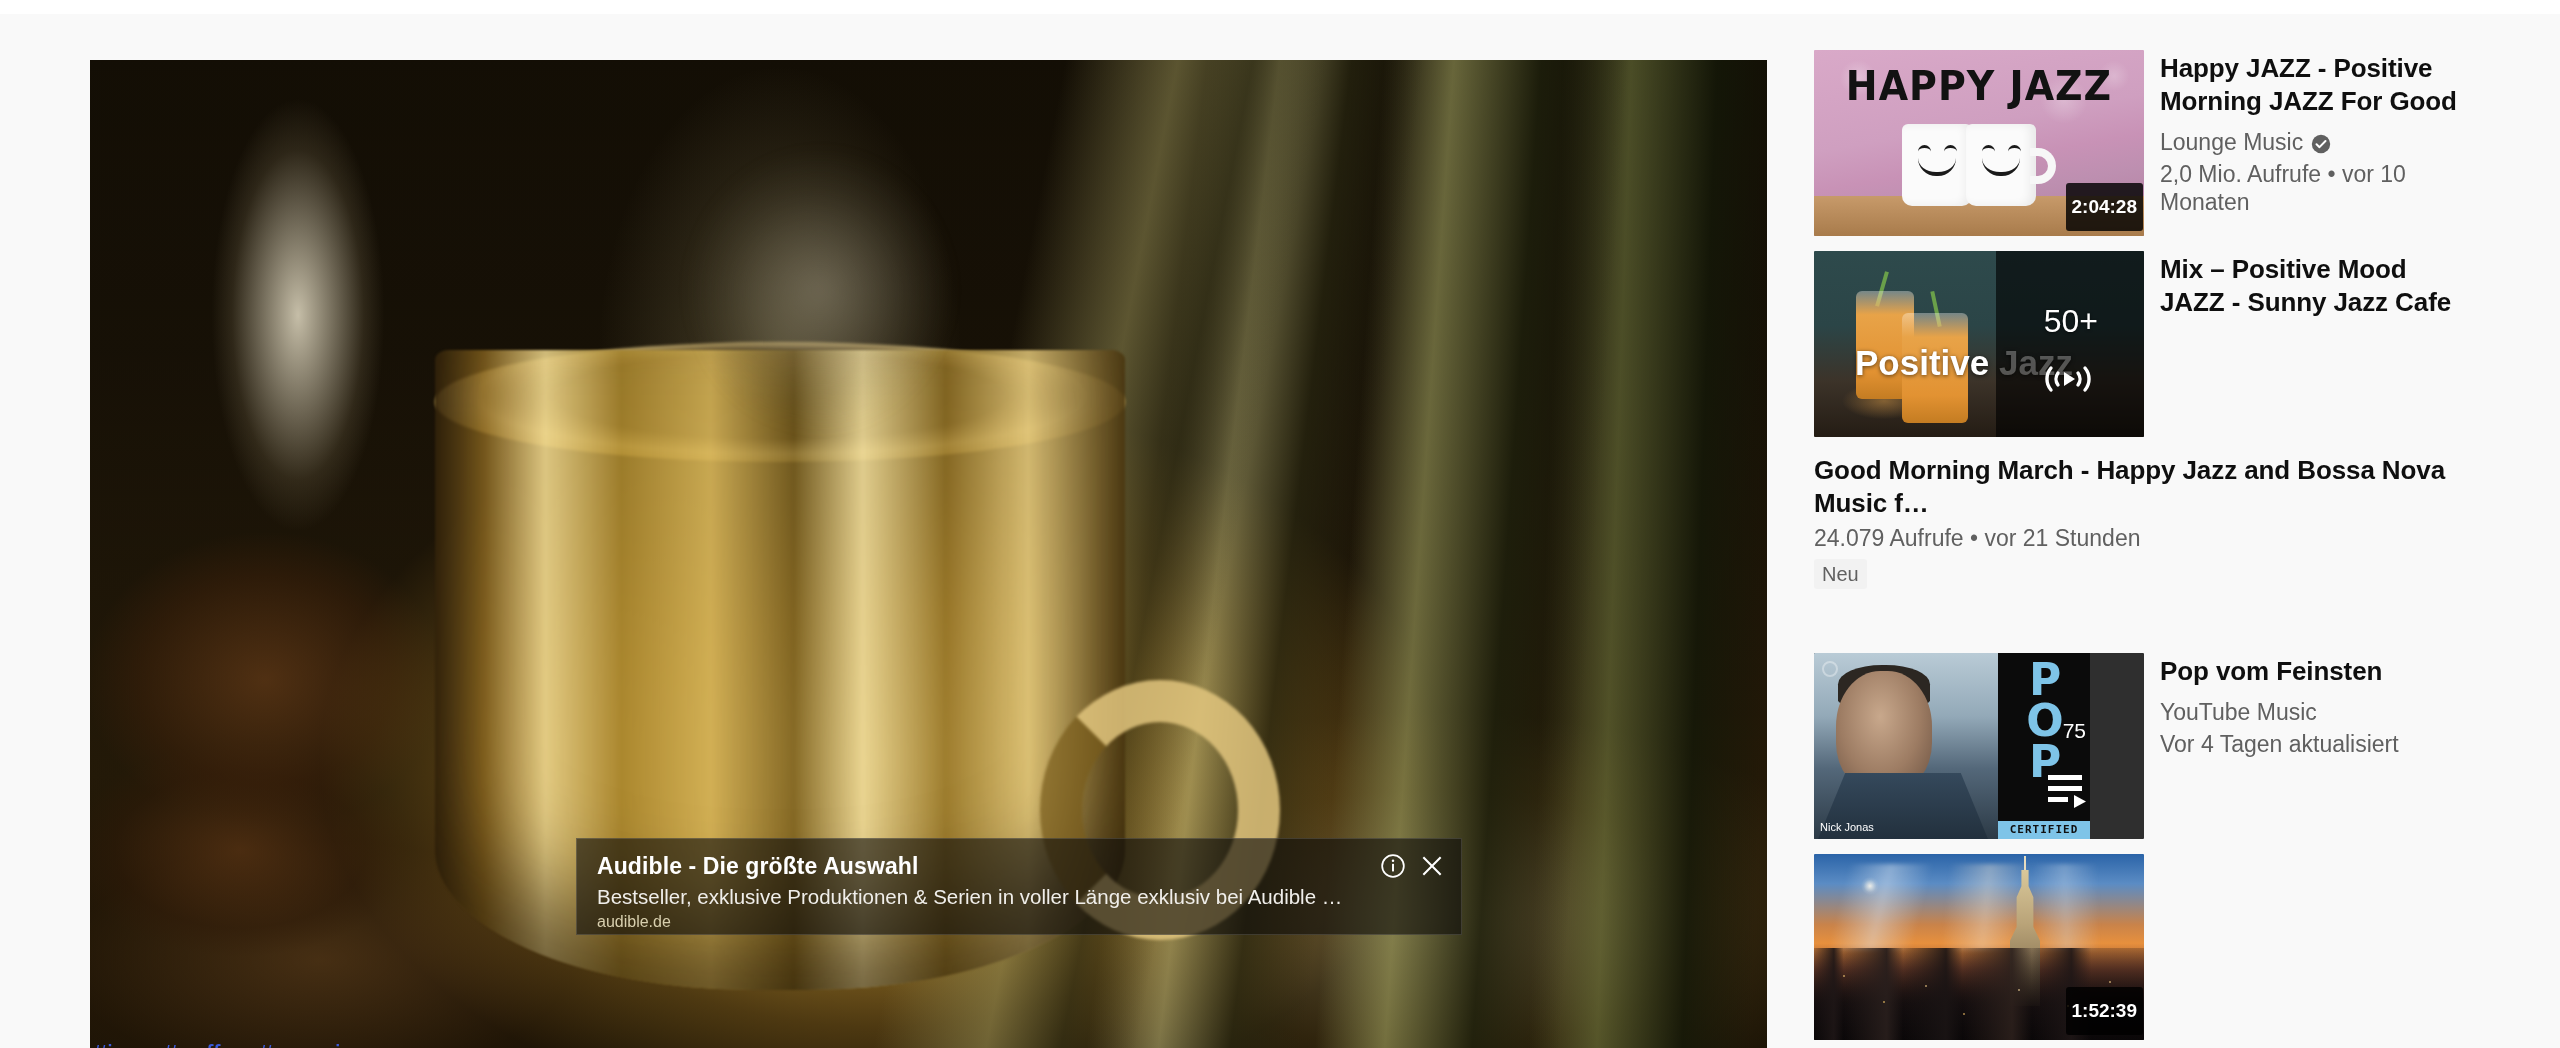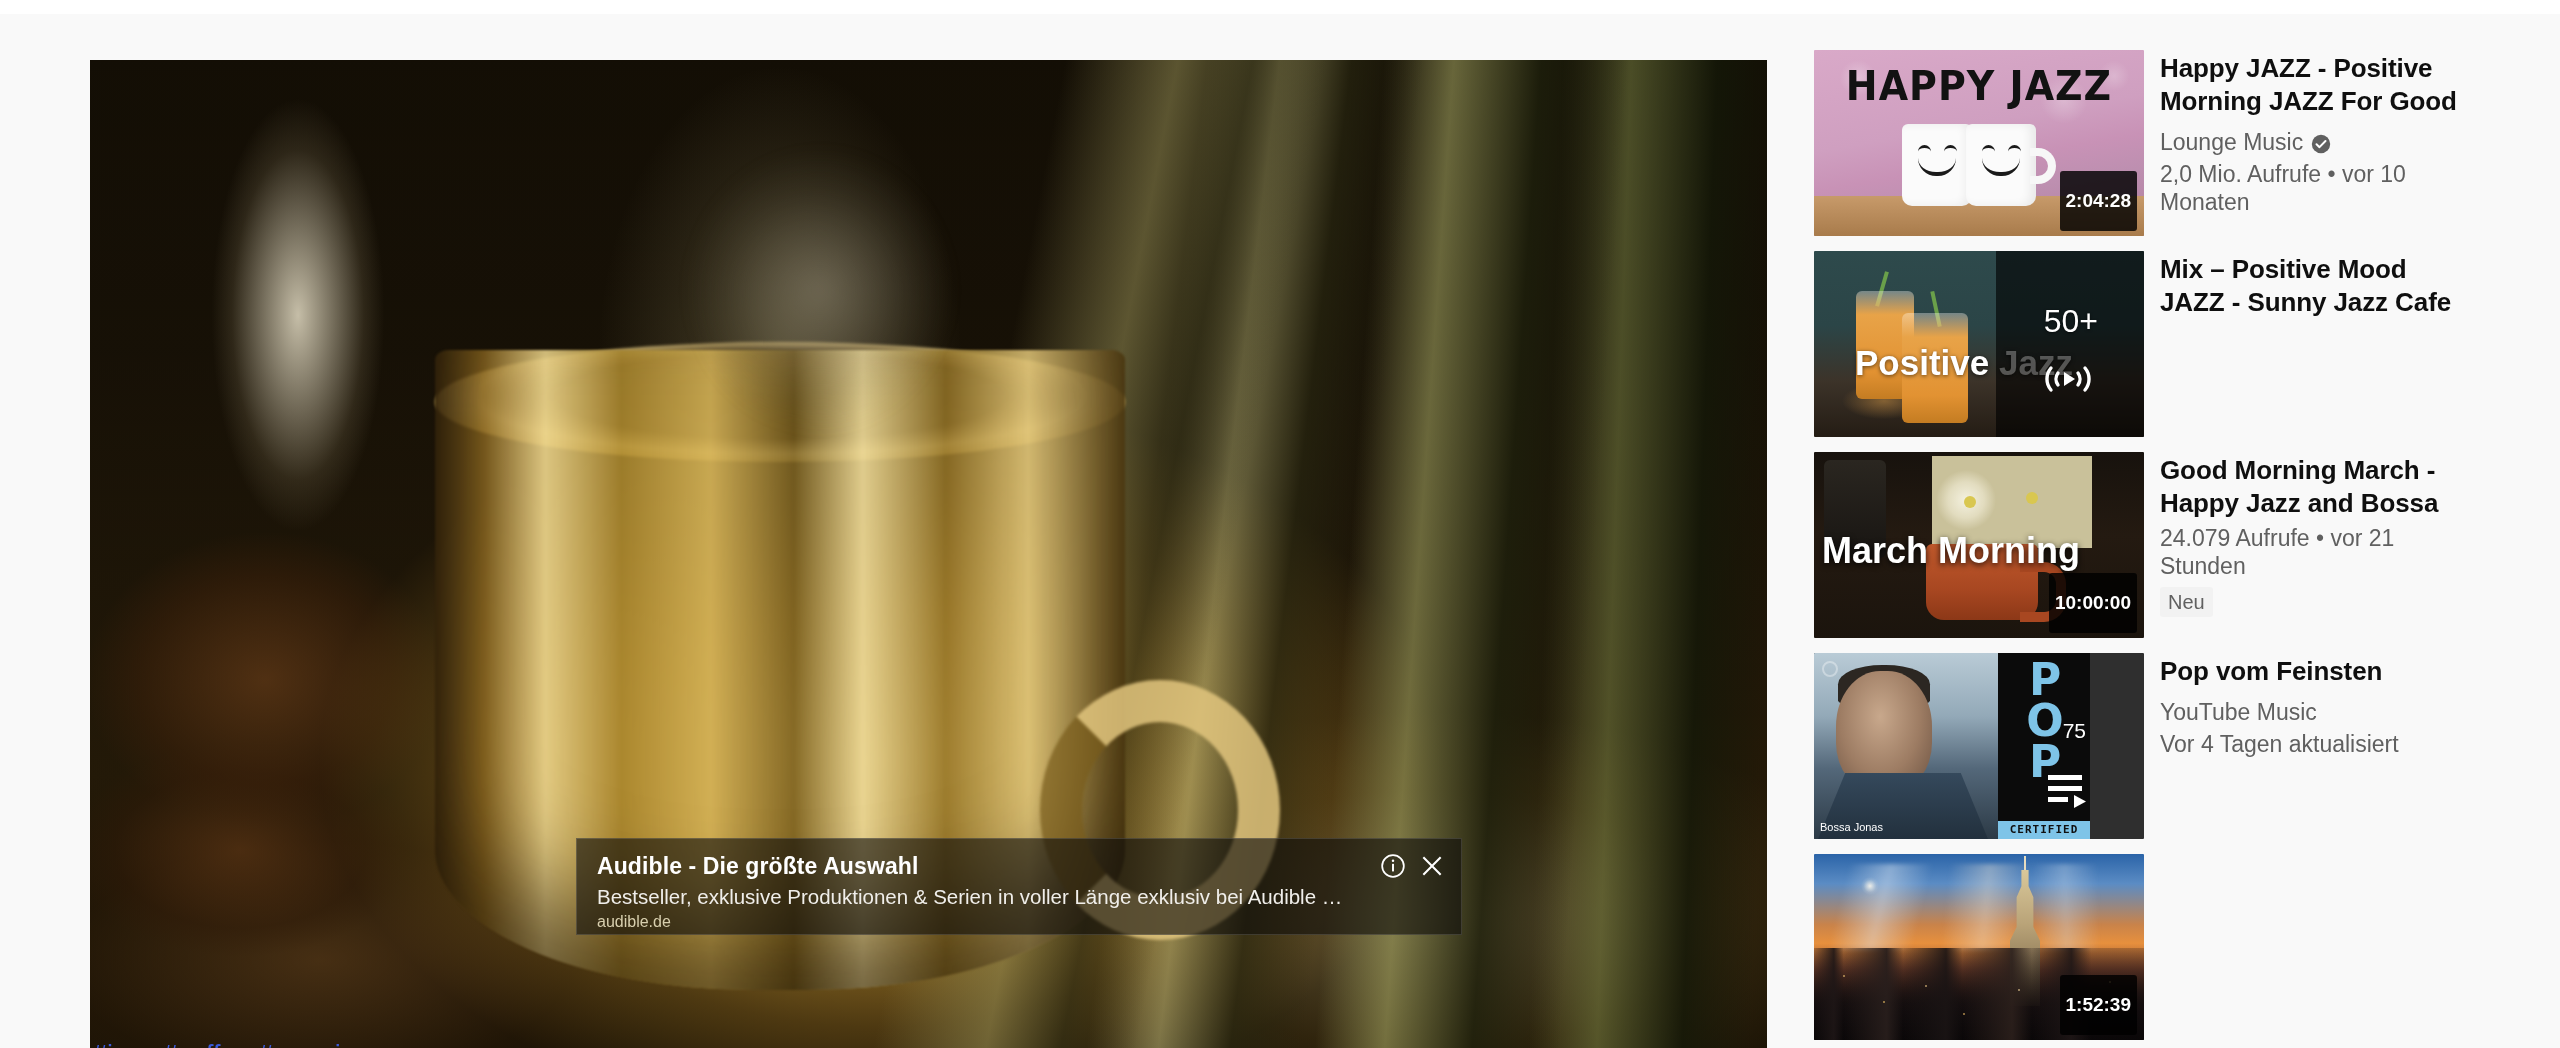--- a/index.html
+++ b/index.html
@@ -156,25 +156,25 @@
   .thumb {
     position: relative;
     width: 330px; height: 186px;
     flex: 0 0 330px;
     border-radius: 1px;
     overflow: hidden;
     background: #111;
   }
   .thumb-badge {
     position: absolute;
-    right: 7px; bottom: 5px;
+    right: 1px; bottom: 5px;
     background: rgba(0,0,0,.82);
     color: #fff;
     font-size: 19px; font-weight: 600;
-    padding: 18px 6px;
+    padding: 12px 6px;
     border-radius: 3px;
     line-height: 1.25;
   }
   .meta { padding-top: 2px; min-width: 0; }
   .v-title {
     font-size: 26px; line-height: 33px;
     font-weight: bold; color: #0f0f0f;
     max-height: 66px; overflow: hidden;
     letter-spacing: -.1px;
   }
@@ -528,44 +528,34 @@
             <path d="M24 11 L35 18 L24 25 Z" fill="#fff"></path>
           </svg>
         </div>
       </div>
       <div class="meta">
         <div class="v-title">Mix – Positive Mood JAZZ - Sunny Jazz Cafe and Bossa…</div>
       </div>
     </div>
 
     <div class="sidebar-item">
-      <div class="thumb th-march">
-        <div class="jar"></div>
-        <div class="roses"></div>
-        <div class="rose-dot" style="left:150px;top:44px"></div>
-        <div class="rose-dot" style="left:212px;top:40px"></div>
-        <div class="cup-o"></div>
-        <div class="beans"></div>
-        <div class="mm">March Morning</div>
-        <div class="thumb-badge">10:00:00</div>
-      </div>
       <div class="meta">
         <div class="v-title">Good Morning March - Happy Jazz and Bossa Nova Music f…</div>
         <div class="v-stats">24.079 Aufrufe • vor 21 Stunden</div>
         <div class="badge-new">Neu</div>
       </div>
     </div>
 
     <div class="sidebar-item">
       <div class="thumb th-pop">
         <div class="cover">
           <div class="hair"></div>
           <div class="face"></div>
           <div class="jacket"></div>
-          <div class="nick">Bossa Jonas</div>
+          <div class="nick">Nick Jonas</div>
           <div class="corner-dot"></div>
         </div>
         <div class="pop-panel">
           <div class="pop-letters">P<br>O<br>P</div>
         </div>
         <div class="certified">CERTIFIED</div>
         <div class="pl-count">75</div>
         <div class="pl-icon">
           <svg width="46" height="40" viewBox="0 0 46 40">
             <rect x="2" y="4" width="34" height="5" fill="#fff"></rect>

